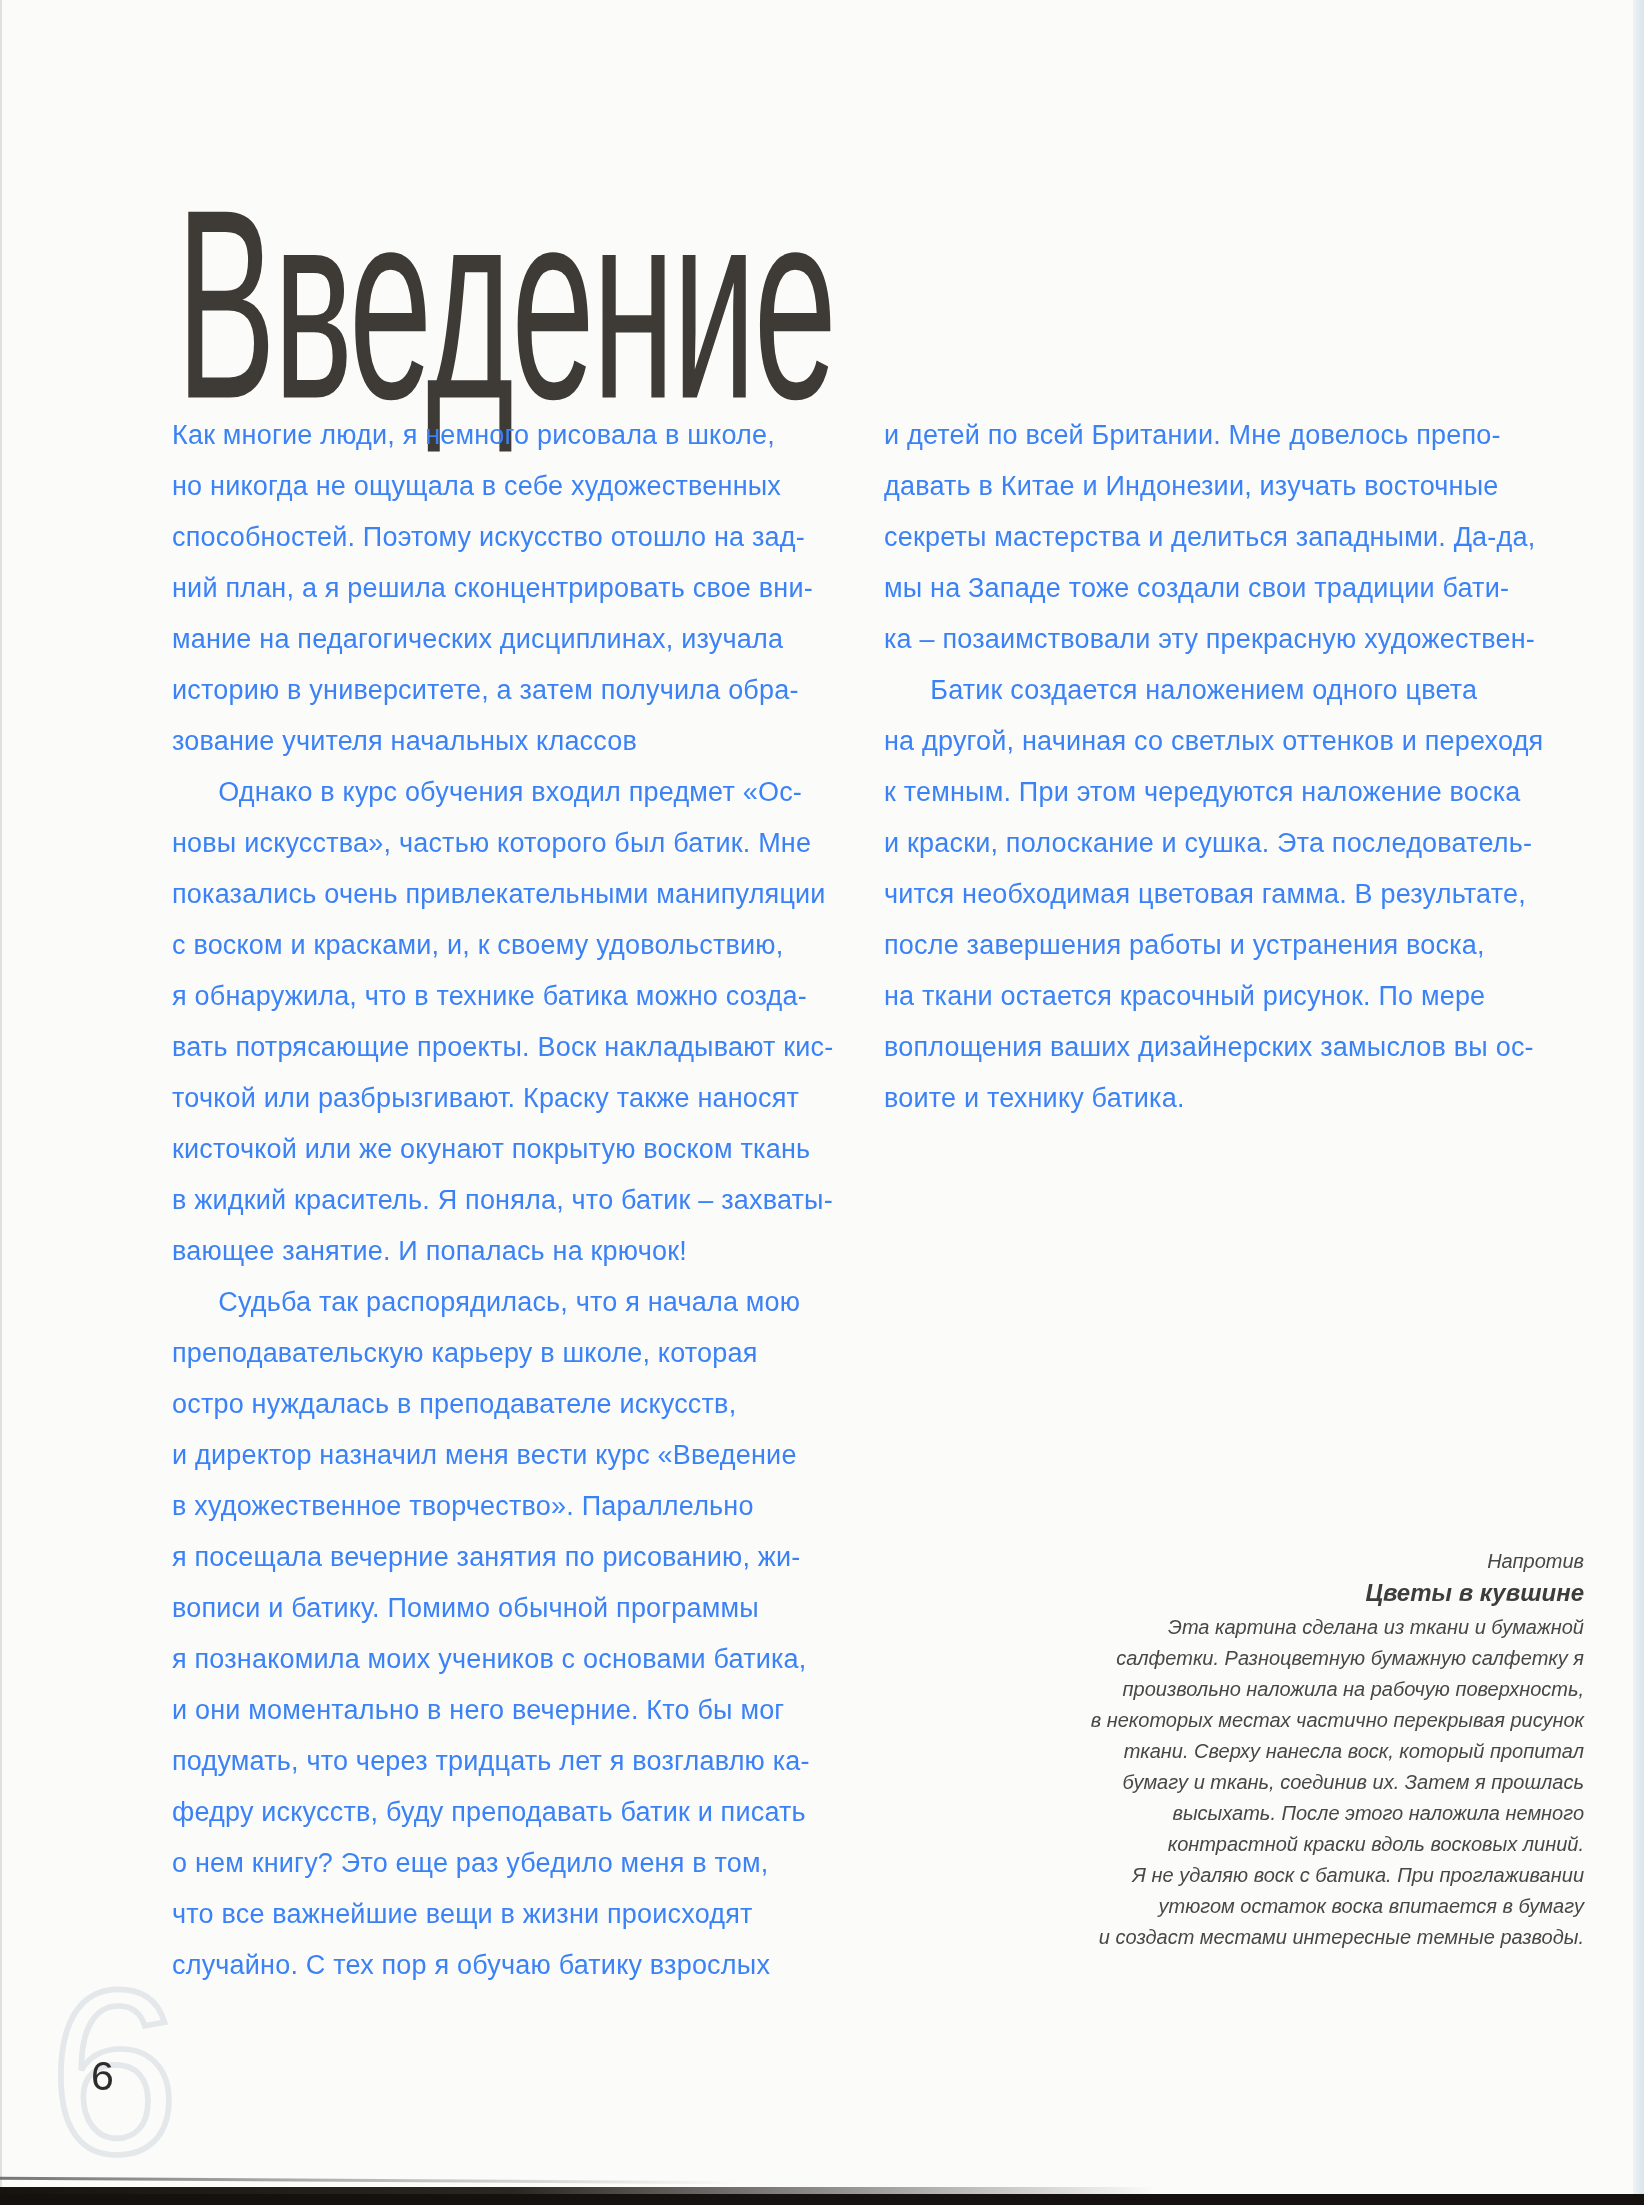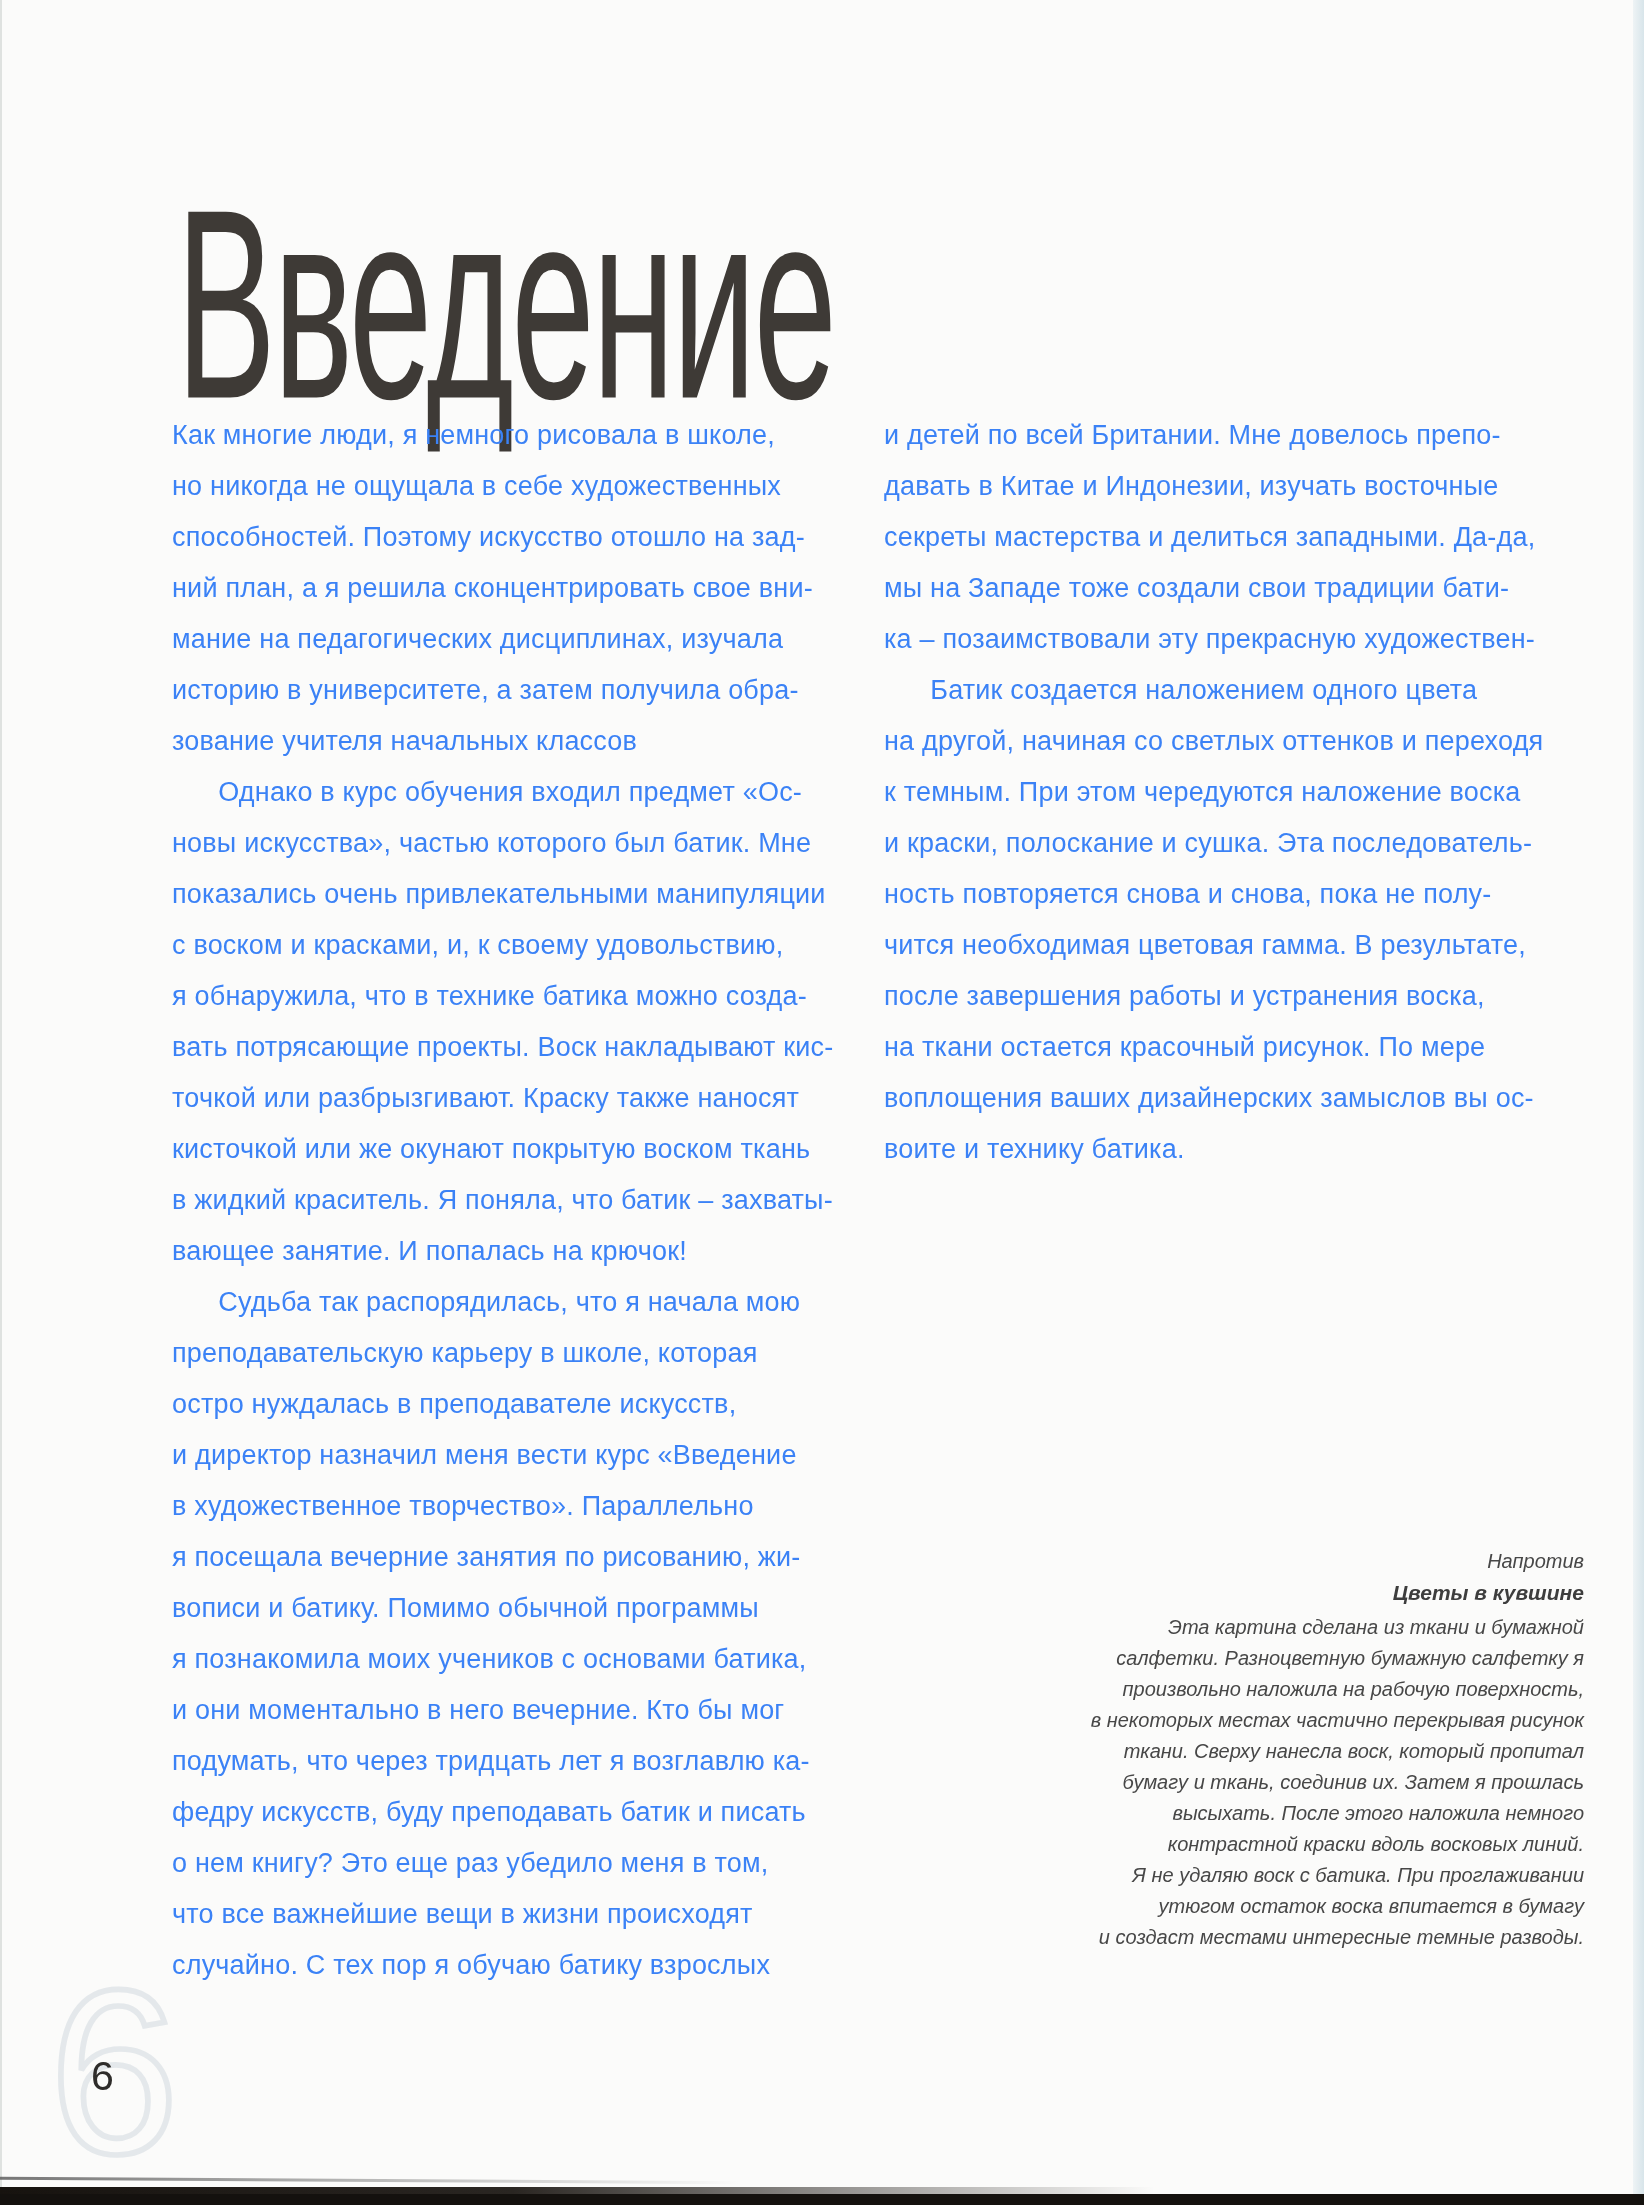--- a/index.html
+++ b/index.html
@@ -36,21 +36,21 @@
   .col .tline{height:51px;line-height:51px;white-space:pre;letter-spacing:0.2px;}
   .col-left{left:172px;width:701px;}
   .col-right{left:884px;width:706px;}
 
   
   .caption{
     position:absolute;top:1546px;right:61px;width:653px;
     text-align:right;font-style:italic;color:#474747;font-size:20px;
   }
   .cap-kicker{line-height:31px;height:31px;}
-  .cap-title{line-height:31px;height:31px;font-weight:bold;font-size:21px;color:#3d3d3d;}
+  .cap-title{line-height:31px;height:31px;font-weight:bold;font-size:24px;color:#3d3d3d;}
   .cap-body{margin-top:3.5px;}
   .cap-body .tline{line-height:31px;height:31px;white-space:pre;}
 
   
   .bignum{
     position:absolute;left:49px;top:1955px;
     font-size:234px;line-height:1;
     color:transparent;-webkit-text-stroke:5.7px #e4e8eb;
   }
   .smallnum{
@@ -104,21 +104,20 @@
   <div class="col col-right">
       <div class="tline">и детей по всей Британии. Мне довелось препо-</div>
       <div class="tline">давать в Китае и Индонезии, изучать восточные</div>
       <div class="tline">секреты мастерства и делиться западными. Да-да,</div>
       <div class="tline">мы на Западе тоже создали свои традиции бати-</div>
       <div class="tline">ка – позаимствовали эту прекрасную художествен-</div>
       <div class="tline">      Батик создается наложением одного цвета</div>
       <div class="tline">на другой, начиная со светлых оттенков и переходя</div>
       <div class="tline">к темным. При этом чередуются наложение воска</div>
       <div class="tline">и краски, полоскание и сушка. Эта последователь-</div>
-      <div class="tline">ность повторяется снова и снова, пока не полу-</div>
       <div class="tline">чится необходимая цветовая гамма. В результате,</div>
       <div class="tline">после завершения работы и устранения воска,</div>
       <div class="tline">на ткани остается красочный рисунок. По мере</div>
       <div class="tline">воплощения ваших дизайнерских замыслов вы ос-</div>
       <div class="tline">воите и технику батика.</div>
     </div>
 
   <div class="caption">
     <div class="cap-kicker">Напротив</div>
     <div class="cap-title">Цветы в кувшине</div>

